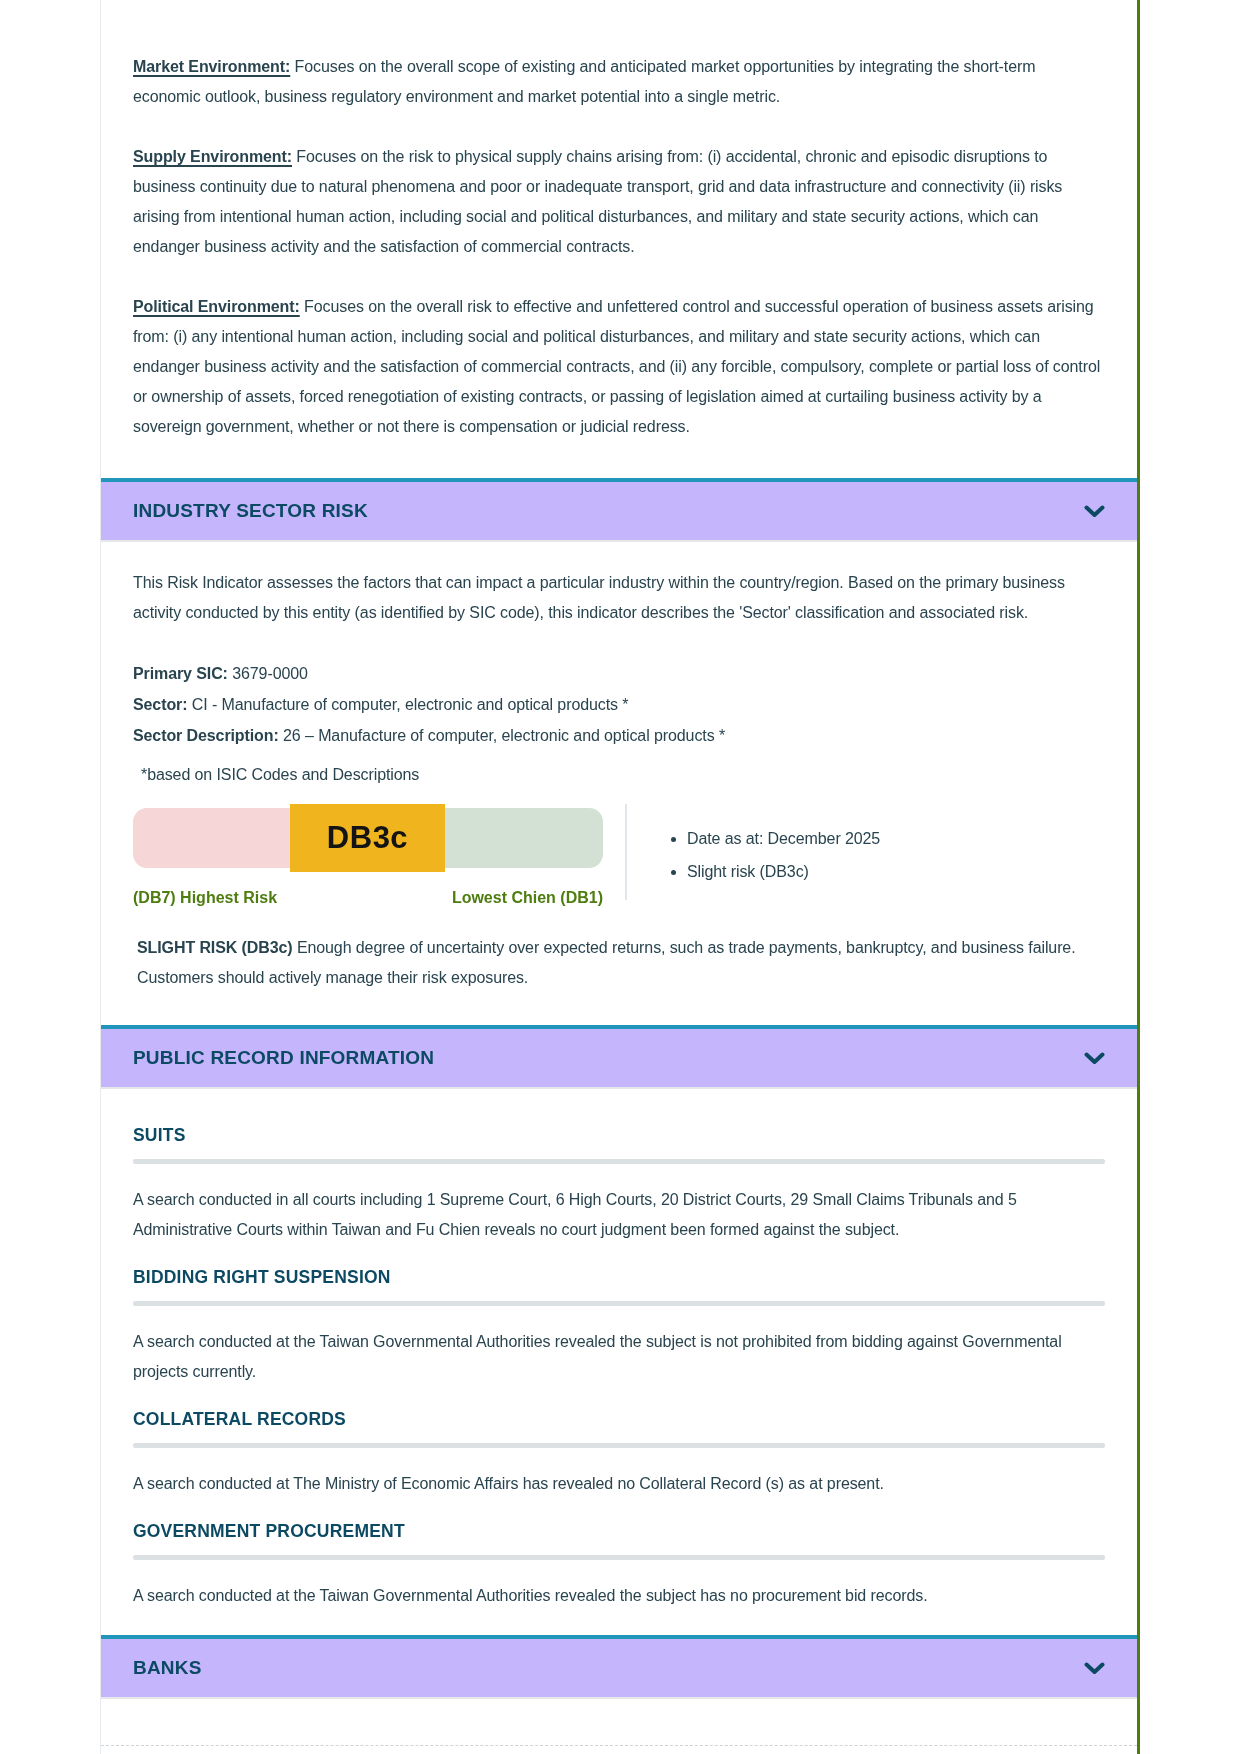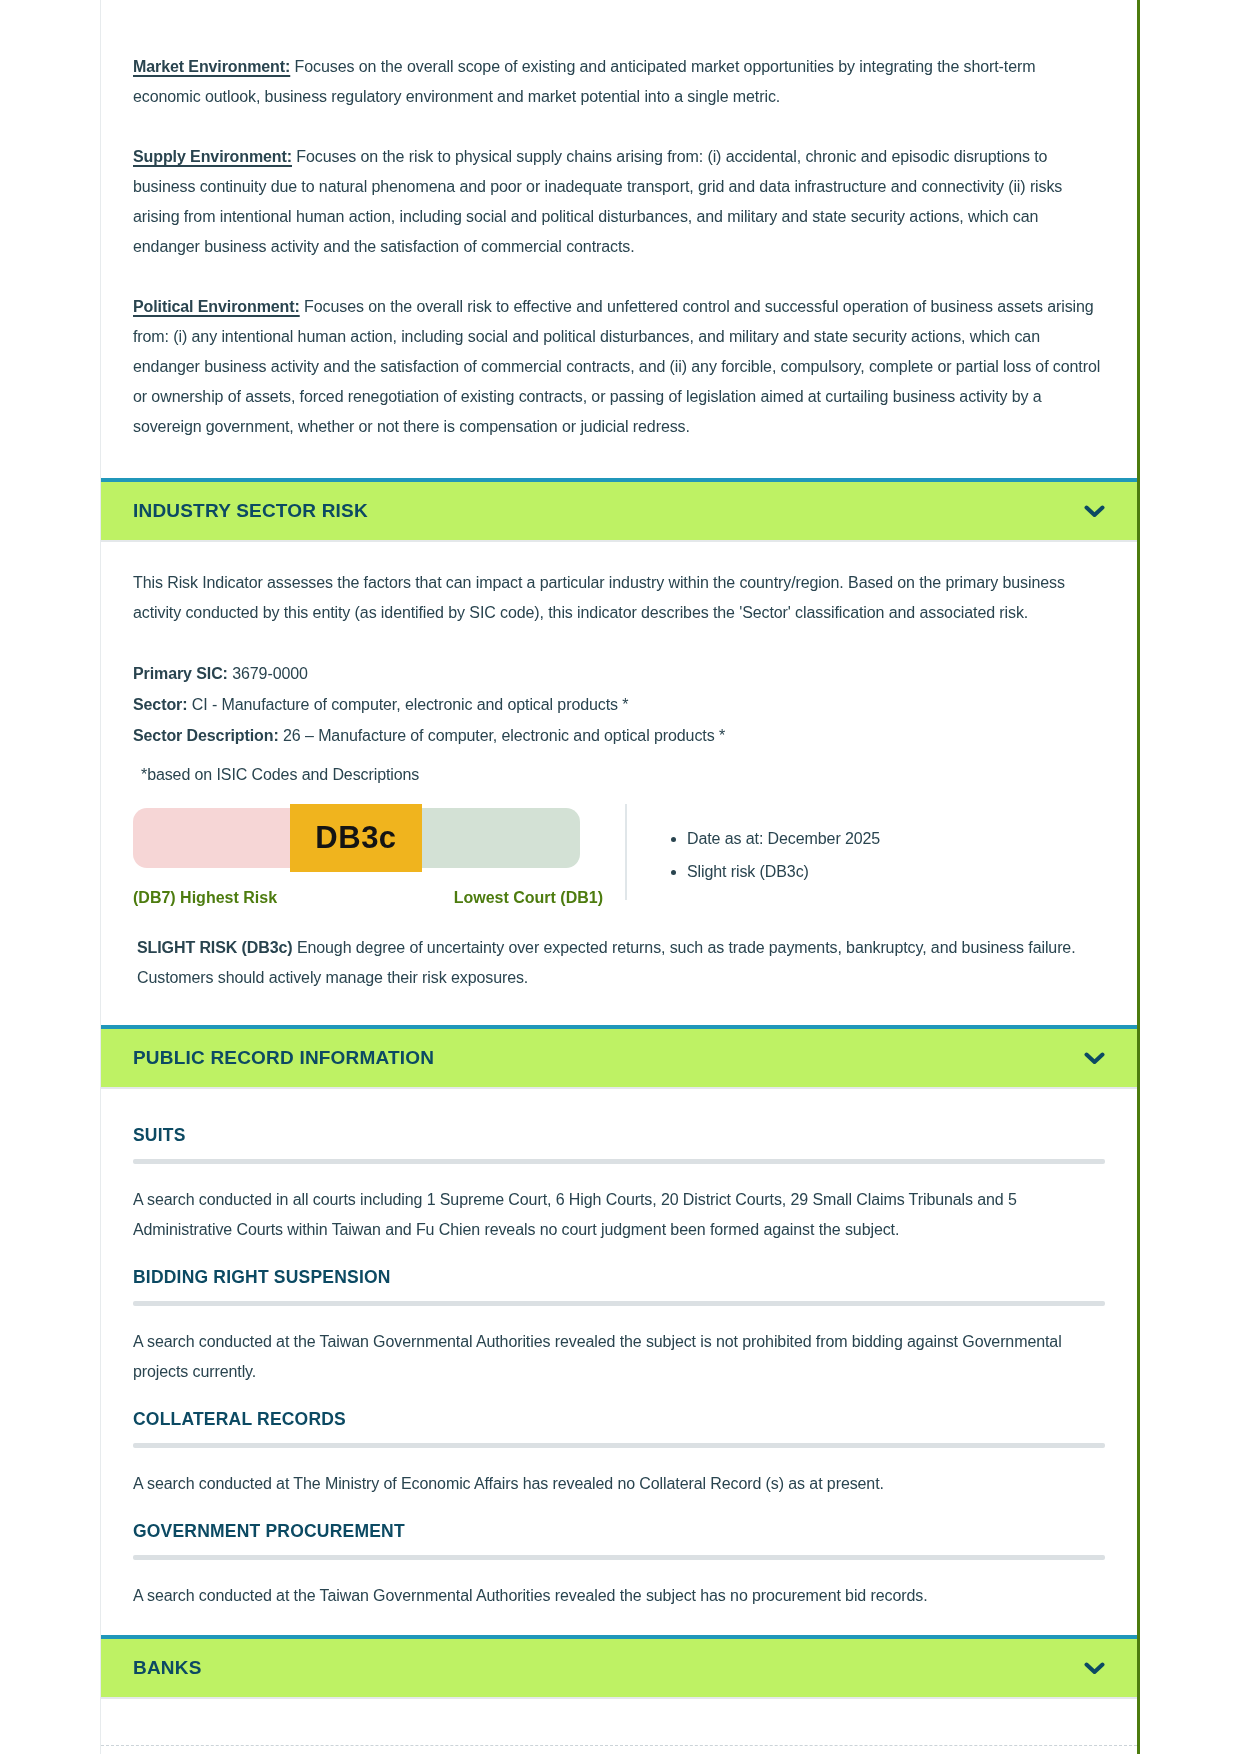--- a/index.html
+++ b/index.html
@@ -27,41 +27,41 @@
     text-underline-offset: 3px;
   }
   .b { font-weight: bold; }
 
   
   .sec-header {
     border-top: 4px solid #2097ba;
     border-bottom: 2px solid #e4e8ea;
     padding: 18px 32px;
     display: flex; align-items: center; justify-content: space-between;
-    cursor: pointer; background: #bef264;
+    cursor: pointer; background: #c4b5fd;
   }
   .sec-header h2 {
     margin: 0; font-size: 19px; letter-spacing: 0.2px;
     color: #0c4a63; font-weight: bold;
   }
   .chev { display: inline-flex; align-items: center; }
 
   .sec-body { padding: 26px 32px 18px 32px; }
 
   .detail { margin: 0; font-size: 16px; line-height: 31px; letter-spacing: -0.1px; }
   .footnote { margin: 8px; font-size: 16px; line-height: 31px; letter-spacing: -0.1px; }
 
   
   .scale-row { display: flex; align-items: flex-start; margin-top: 14px; }
   .scale-col { width: 470px; margin-right: 22px; flex: none; }
   .bar { display: flex; align-items: center; height: 68px; }
   .seg { height: 60px; }
   .seg.pink  { width: 157px; background: #f6d6d6; border-radius: 14px 0 0 14px; }
   .seg.yellow {
-    width: 132px; height: 68px; background: #f0b41e;
+    width: 155px; height: 68px; background: #f0b41e;
     display: flex; align-items: center; justify-content: center;
   }
   .seg.green { width: 158px; background: #d3e1d5; border-radius: 0 14px 14px 0; }
   .rating-text { font-size: 31px; font-weight: bold; color: #141414; letter-spacing: 0.5px; }
   .scale-labels {
     display: flex; justify-content: space-between;
     margin-top: 17px; font-size: 16px; font-weight: bold; color: #4d7c0f;
   }
   .bullets-col {
     border-left: 2px solid #e0e6e9; height: 96px;
@@ -119,21 +119,21 @@
         <div class="scale-col">
           <div class="bar">
             <div class="seg pink"></div>
             <div class="seg yellow">
               <span class="rating-text">DB3c</span>
             </div>
             <div class="seg green"></div>
           </div>
           <div class="scale-labels">
             <span>(DB7) Highest Risk</span>
-            <span>Lowest Court (DB1)</span>
+            <span>Lowest Chien (DB1)</span>
           </div>
         </div>
         <div class="bullets-col">
           <ul class="bullets">
             <li>Date as at: December 2025</li>
             <li>Slight risk (DB3c)</li>
           </ul>
         </div>
       </div>
 

